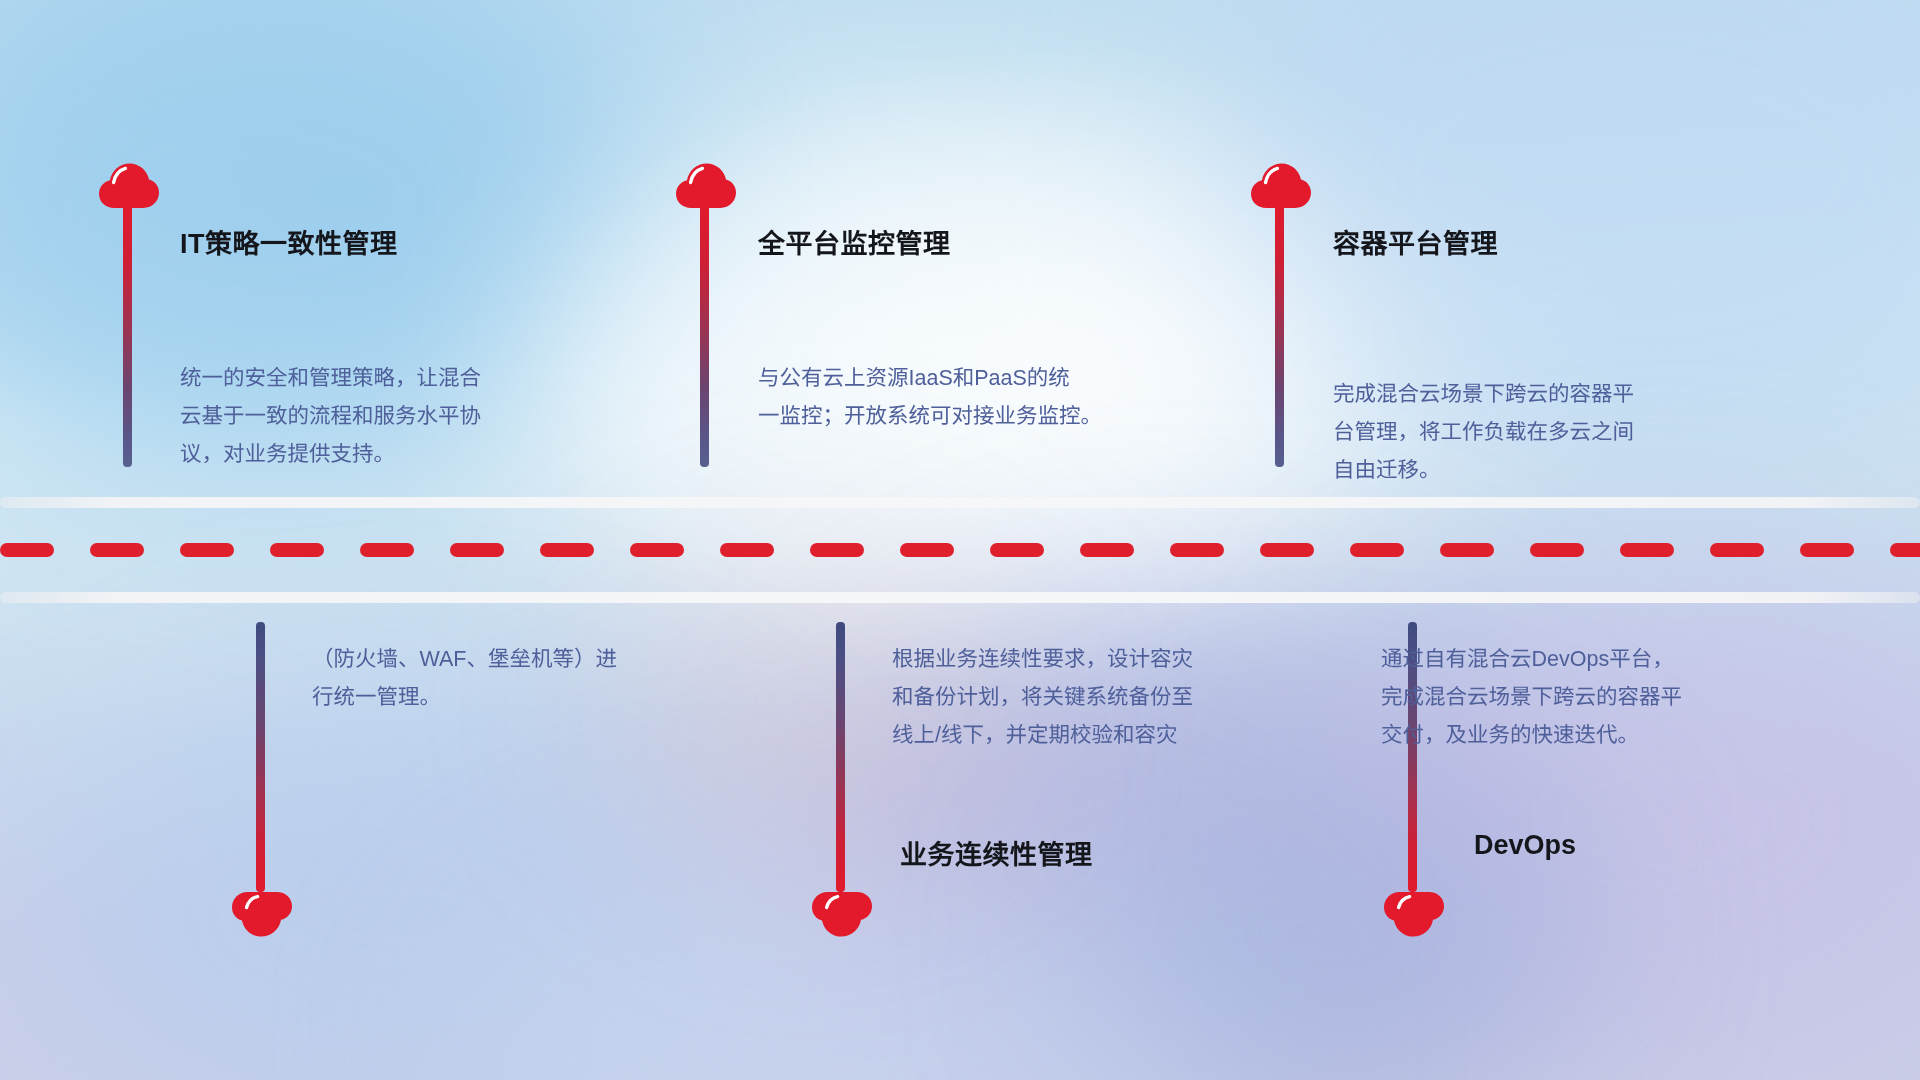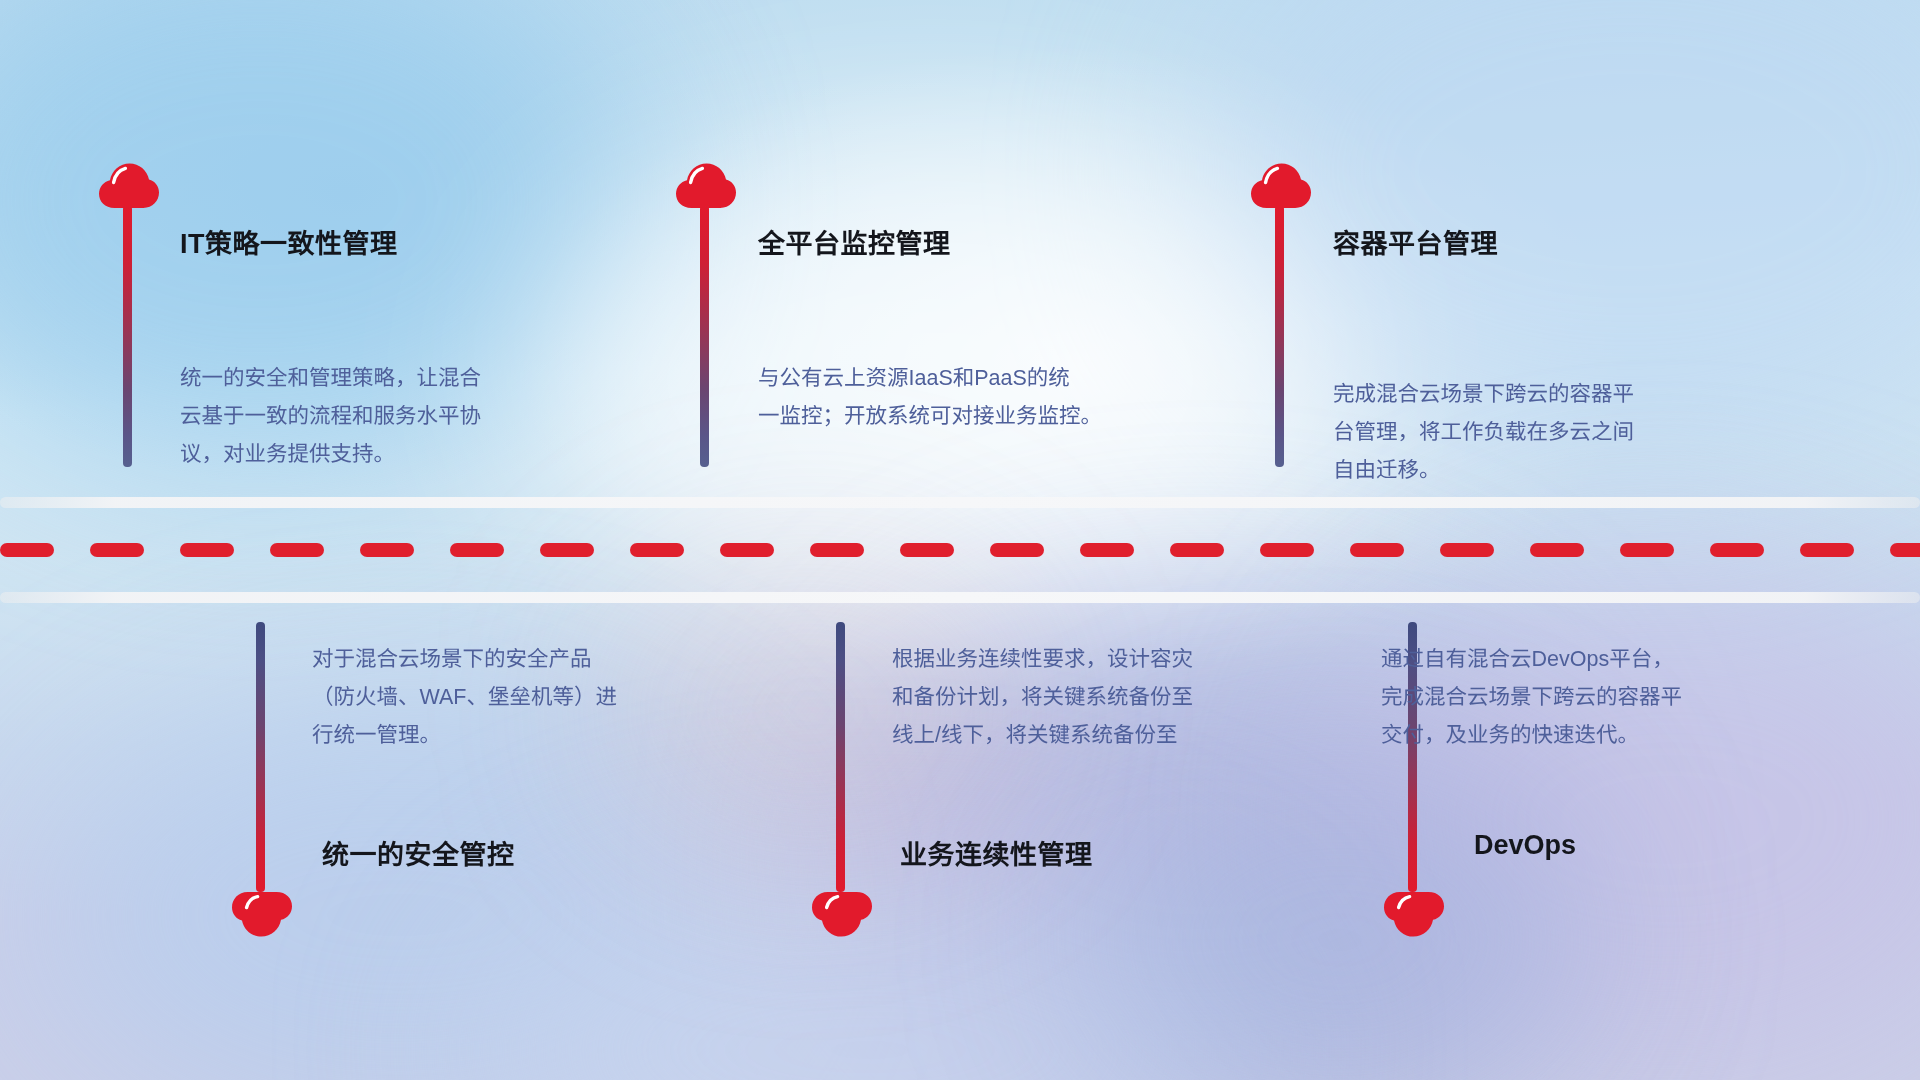--- a/index.html
+++ b/index.html
@@ -194,41 +194,39 @@
     <div class="cloud" style="left:231px; top:890px;">
       <svg viewBox="0 0 62 50" aria-hidden="true">
         <g transform="translate(62,50) rotate(180)">
           <path d="M16.5 48 C6.8 48 1 41.6 1 33.8 C1 27.1 5.6 21.6 12 20.2 C13.6 10.6 21.8 3.4 31.6 3.4 C41.2 3.4 49.2 10.3 51 19.6 C56.8 21.1 61 26.3 61 32.6 C61 40.9 54.6 48 45.3 48 Z" fill="#e21a2c"></path>
         </g>
         <path d="M15.6 17.5 C17.2 11.6 21.5 7.6 26.6 6.6" stroke="#ffffff" stroke-width="3.4" stroke-linecap="round" fill="none"></path>
       </svg>
     </div>
   </div>
   <div class="body" style="left:312px; top:640px;">
-    <span class="ln">对于混合云场景下的安全产品</span>
     <span class="ln">（防火墙、WAF、堡垒机等）进</span>
     <span class="ln">行统一管理。</span>
   </div>
-  <div class="heading" style="left:322px; top:833px;">统一的安全管控</div>
 
   <div class="pin">
     <div class="pin-stem stem-up" style="left:836px; top:622px; height:270px;"></div>
     <div class="cloud" style="left:811px; top:890px;">
       <svg viewBox="0 0 62 50" aria-hidden="true">
         <g transform="translate(62,50) rotate(180)">
           <path d="M16.5 48 C6.8 48 1 41.6 1 33.8 C1 27.1 5.6 21.6 12 20.2 C13.6 10.6 21.8 3.4 31.6 3.4 C41.2 3.4 49.2 10.3 51 19.6 C56.8 21.1 61 26.3 61 32.6 C61 40.9 54.6 48 45.3 48 Z" fill="#e21a2c"></path>
         </g>
         <path d="M15.6 17.5 C17.2 11.6 21.5 7.6 26.6 6.6" stroke="#ffffff" stroke-width="3.4" stroke-linecap="round" fill="none"></path>
       </svg>
     </div>
   </div>
   <div class="body" style="left:892px; top:640px;">
     <span class="ln">根据业务连续性要求，设计容灾</span>
     <span class="ln">和备份计划，将关键系统备份至</span>
-    <span class="ln">线上/线下，将关键系统备份至</span>
+    <span class="ln">线上/线下，并定期校验和容灾</span>
   </div>
   <div class="heading" style="left:900px; top:833px;">业务连续性管理</div>
 
   <div class="pin">
     <div class="pin-stem stem-up" style="left:1408px; top:622px; height:270px;"></div>
     <div class="cloud" style="left:1383px; top:890px;">
       <svg viewBox="0 0 62 50" aria-hidden="true">
         <g transform="translate(62,50) rotate(180)">
           <path d="M16.5 48 C6.8 48 1 41.6 1 33.8 C1 27.1 5.6 21.6 12 20.2 C13.6 10.6 21.8 3.4 31.6 3.4 C41.2 3.4 49.2 10.3 51 19.6 C56.8 21.1 61 26.3 61 32.6 C61 40.9 54.6 48 45.3 48 Z" fill="#e21a2c"></path>
         </g>

